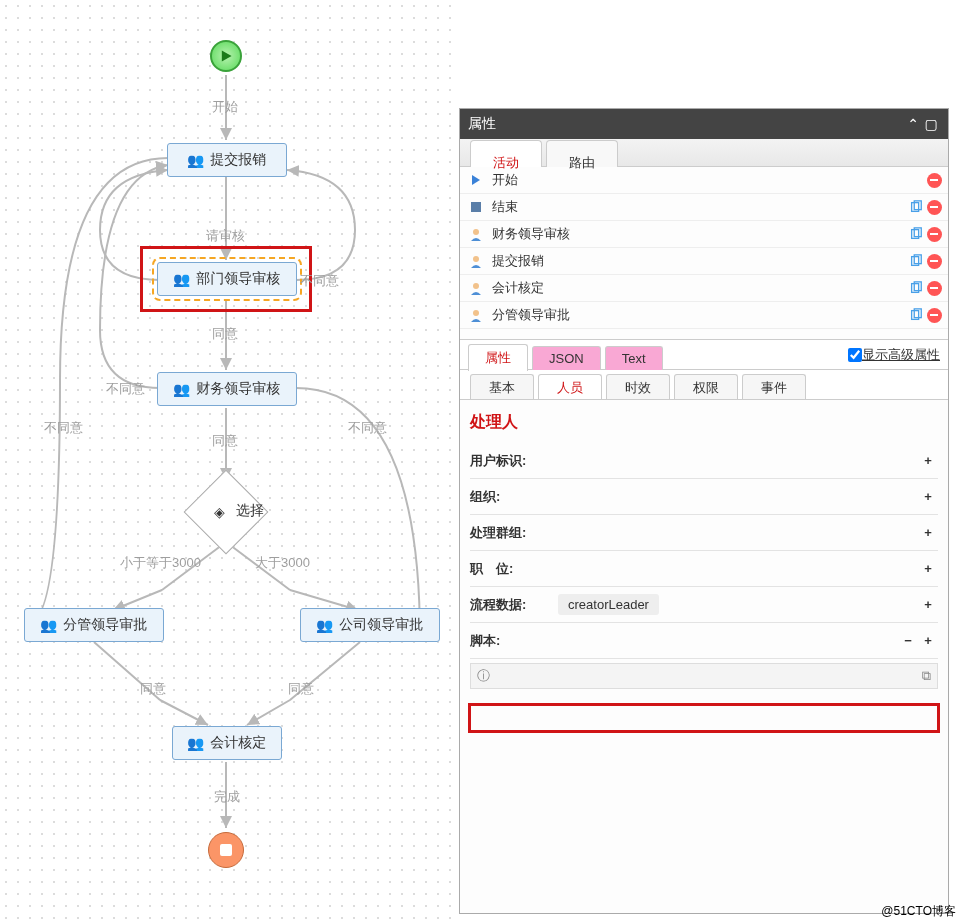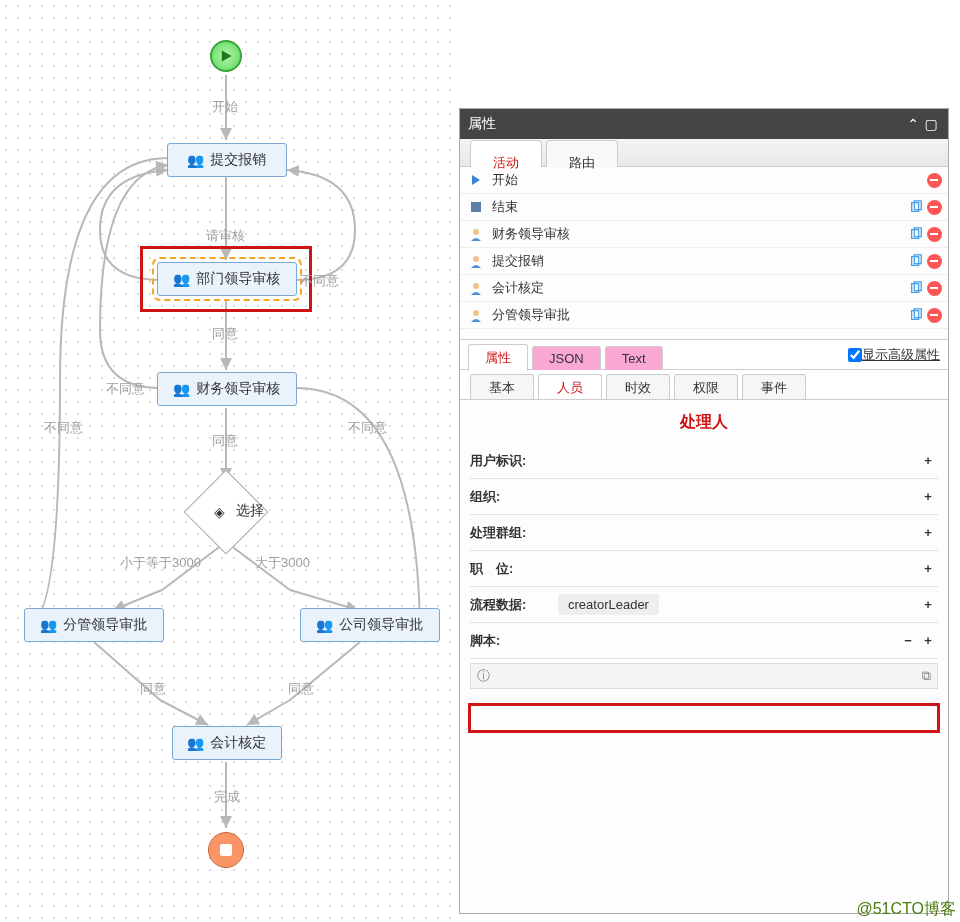--- a/index.html
+++ b/index.html
@@ -42,30 +42,30 @@
 .tab2.active { background:#fff; color:#d01416; }
 .tabs2 .sp { flex:1; }
 .adv { display:flex; align-items:center; font-size:13px;text-decoration:underline; }
 .adv input { width:14px; height:14px; }
 
 .tabs3 { height: 30px; border-bottom:1px solid #ccc; display:flex; padding-left:10px; background:#fff; padding-top:4px;font-family:Liberation Mono, monospace; }
 .tab3 { padding: 4px 18px; border:1px solid #ccc; border-bottom:none; border-radius:3px 3px 0 0; margin-right:4px; background:#f6f6f6; cursor:pointer; }
 .tab3.active { background:#fff; color:#d01416; }
 
 .props-body { padding: 6px 10px; overflow-y:auto; height: 505px; }
-.section-title { text-align:center; font-size: 16px; font-weight: bold; color:#d01416; padding: 6px 0 10px; }
+.section-title { font-size: 16px; font-weight: bold; color:#d01416; padding: 6px 0 10px; }
 .prop-row { height: 36px; border-bottom: 1px solid #e3e3e3; display:flex; align-items:center; }
 .prop-row .k { width: 88px; font-weight: bold; }
 .prop-row .v { flex: 1; }
 .prop-row .plus { width: 20px; text-align:center; font-weight:bold; cursor:pointer; }
 .prop-row .minus { width: 20px; text-align:center; font-weight:bold; cursor:pointer; }
 .chip { display:inline-block; background:#eee; padding:3px 10px; border-radius:3px; font-size:13px; }
 .script-bar { height: 26px; background:#f4f4f4; border:1px solid #ddd; display:flex; align-items:center; justify-content:space-between; padding:0 6px; color:#888; margin-top:4px; }
 .script-area { border:1px solid #ddd; border-top:none; height:120px; padding:6px; color:#aaa; }
-.watermark { position:absolute; right:4px; bottom:2px; color:#4d7c0f; font-size:16px;text-align:center; }
+.watermark { position:absolute; right:4px; bottom:2px; color:#000000; font-size:12px;text-align:center; }
 .panel ::-webkit-scrollbar { width:16px; }
 .panel ::-webkit-scrollbar-thumb { background:#c6c6c6; border:3px solid #f1f1f1; border-radius:8px; }
 .panel ::-webkit-scrollbar-track { background:#f1f1f1; }
 </style>
 </head>
 <body>
 
 <div class="canvas">
   <svg class="edges">
     <defs>

